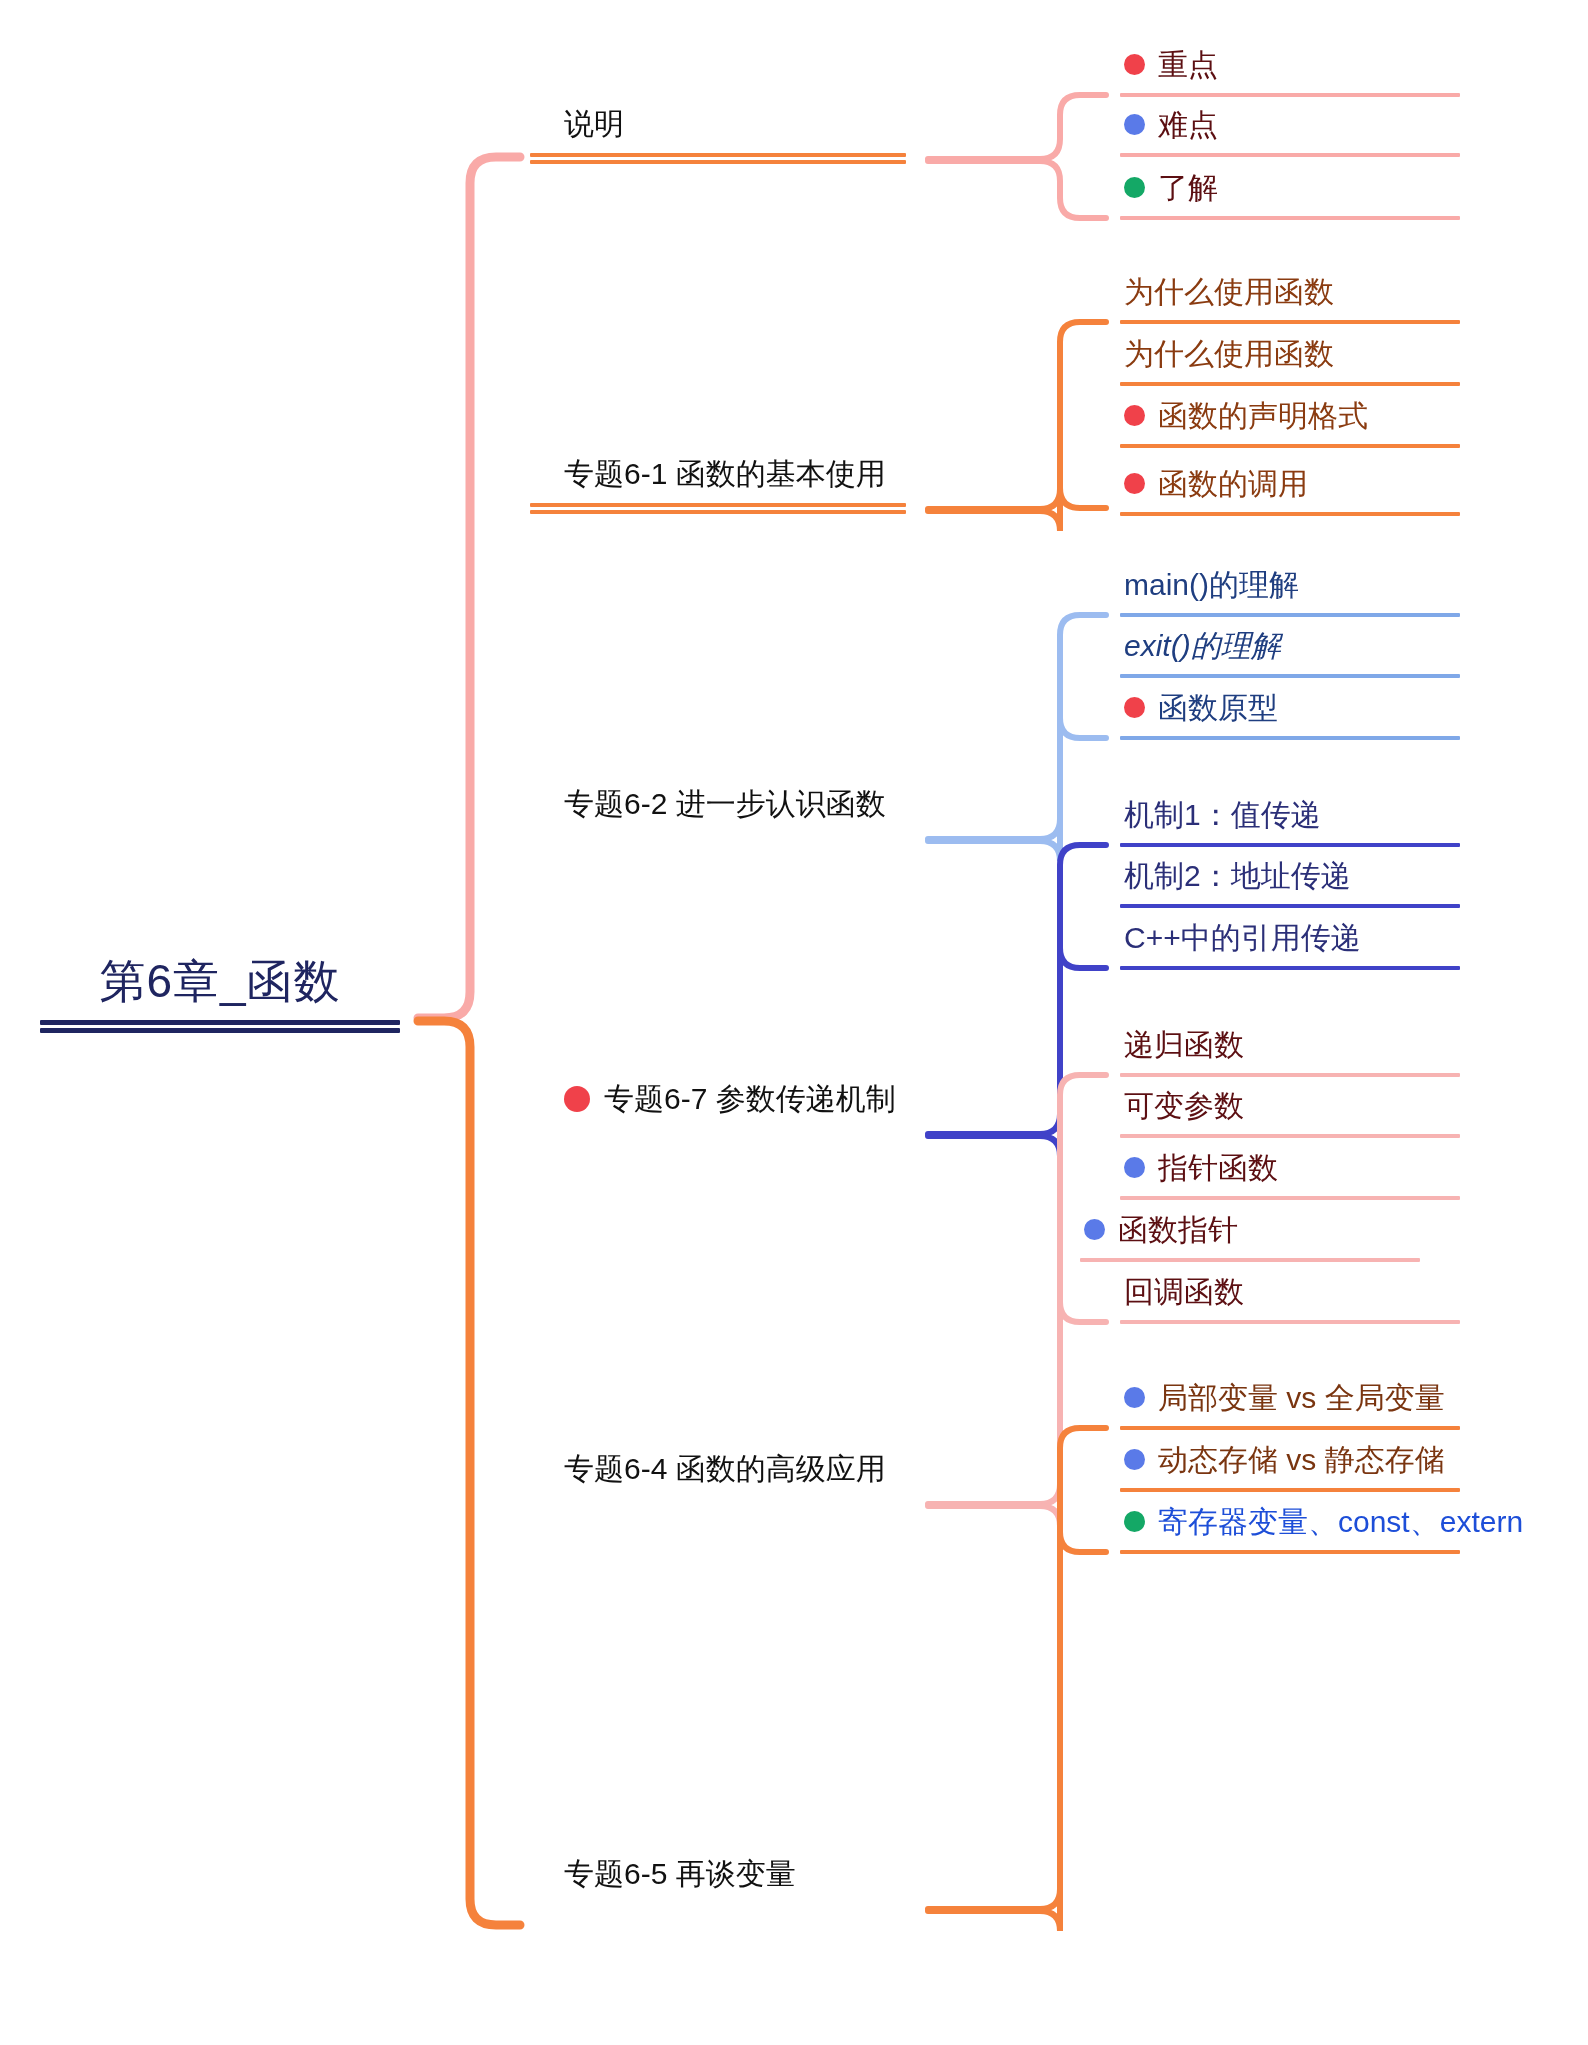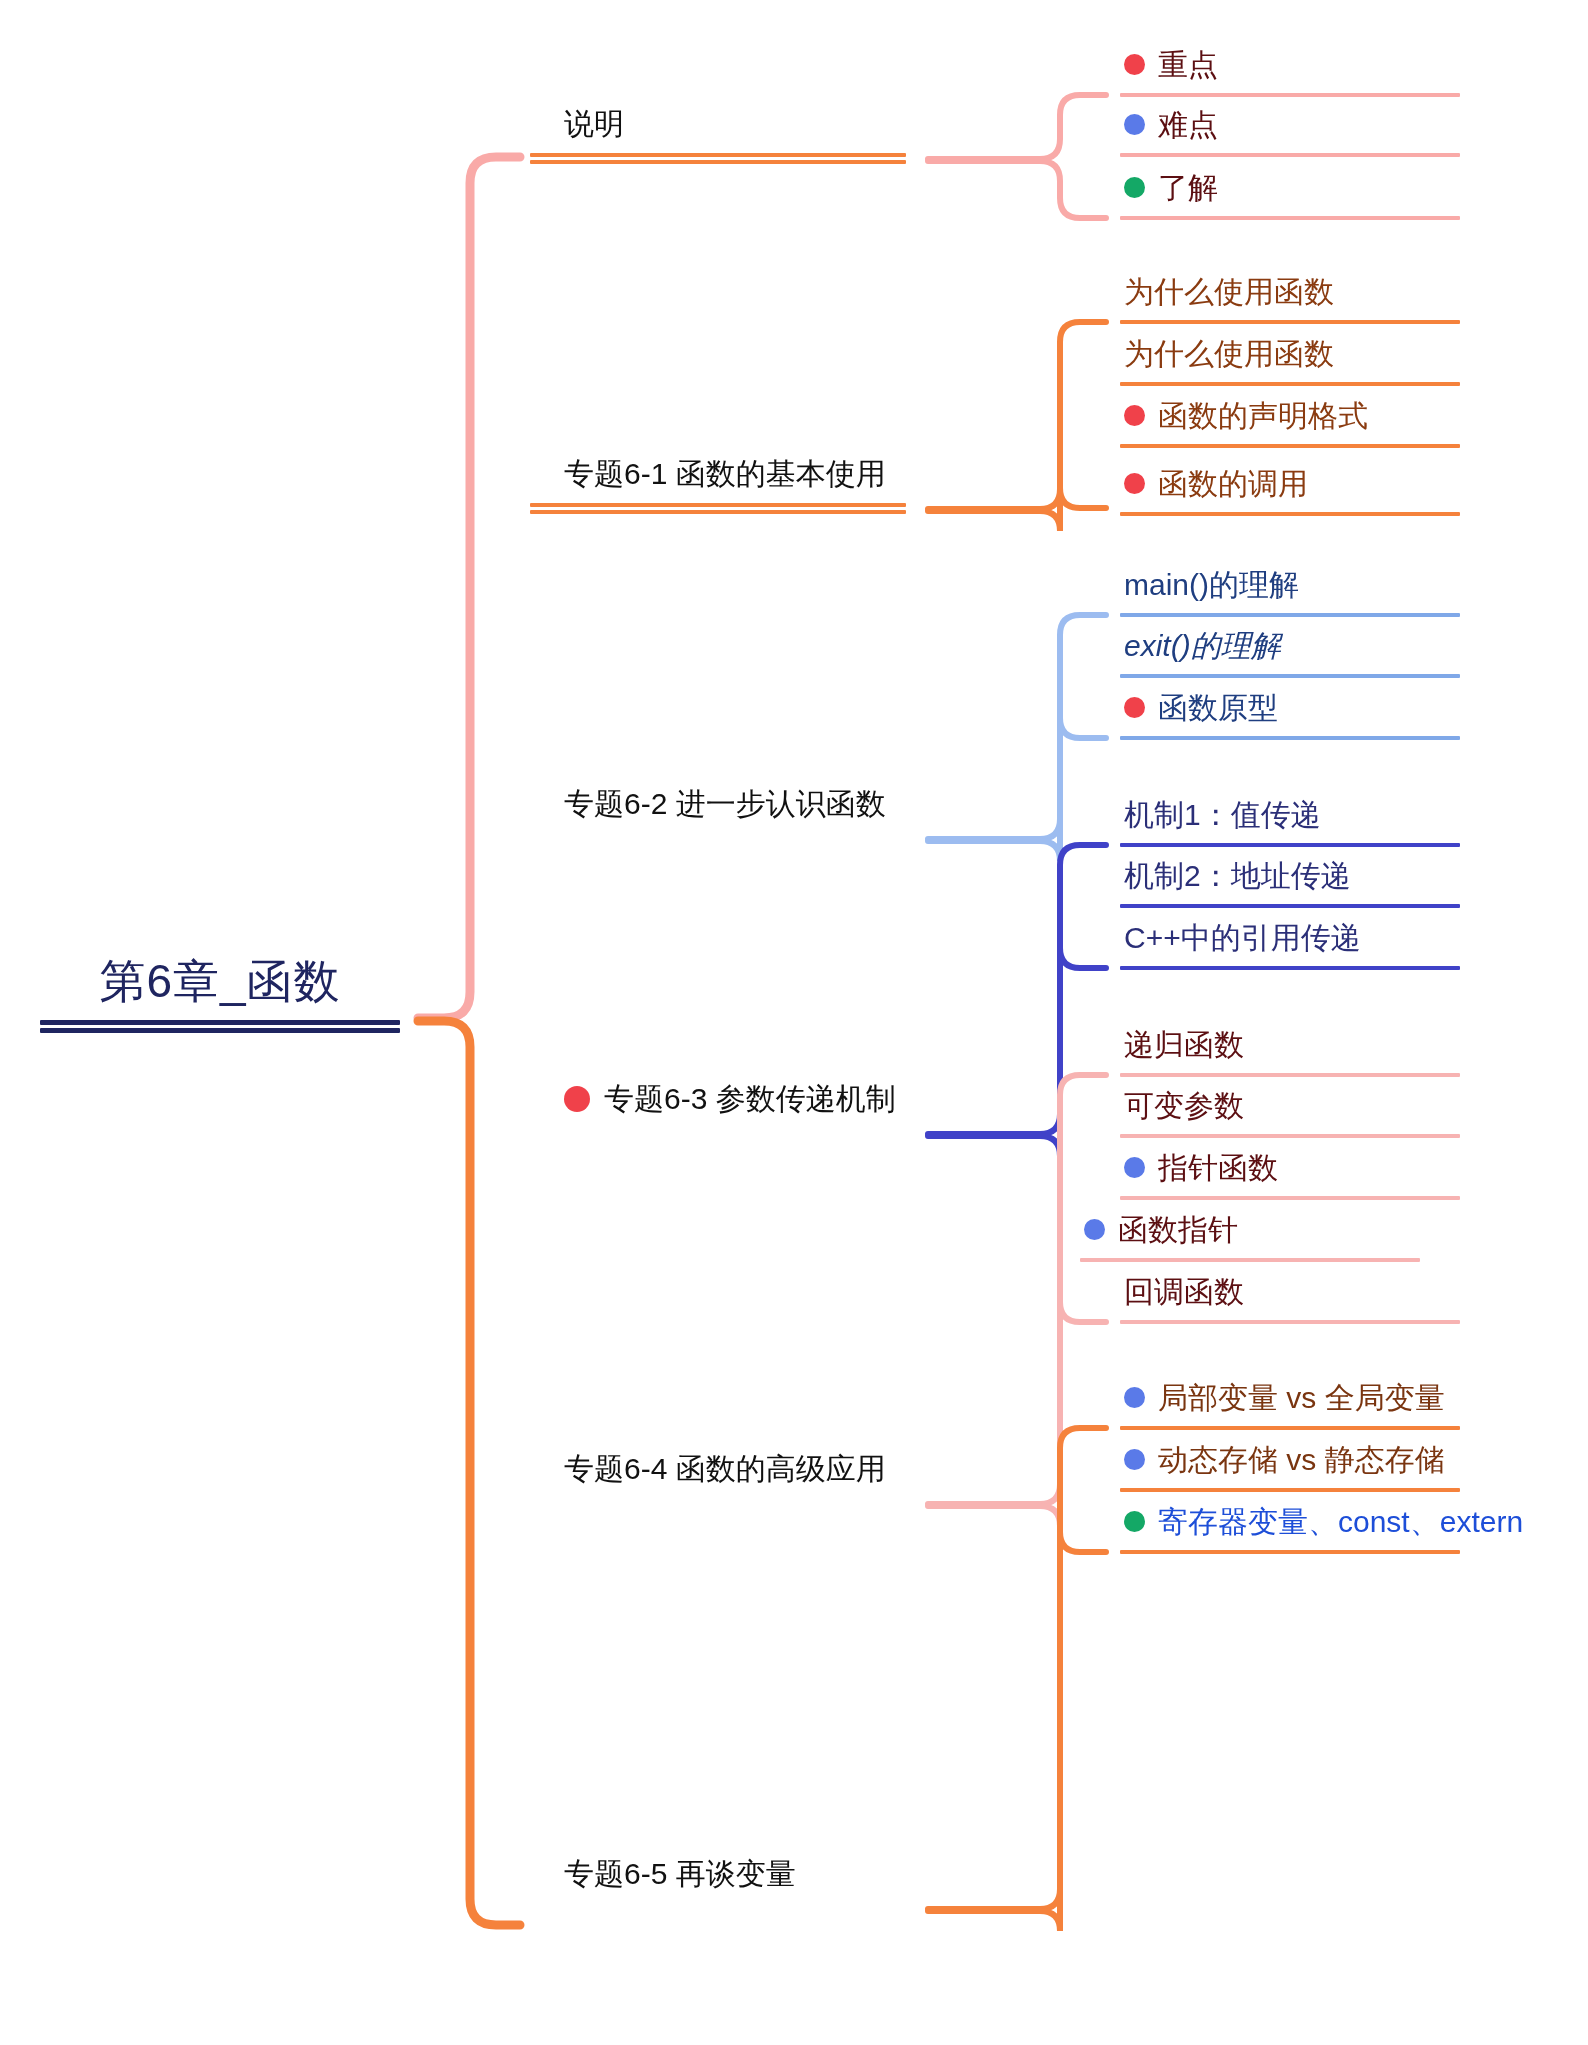--- a/index.html
+++ b/index.html
@@ -178,21 +178,21 @@
       <div class="leaf-node" style="left: 1120px; top: 688px;">
         <div class="leaf-label" style="color: rgb(31, 62, 128);">
           <span class="dot dot-sm dot-red"></span>
           <span>函数原型</span>
         </div>
         <div class="leaf-rule" style="background: rgb(127, 168, 232);"></div>
       </div>
       <div class="branch-node" style="left: 530px; top: 1080px;">
         <div class="branch-label">
           <span class="dot dot-lg dot-red"></span>
-          <span>专题6-3 参数传递机制</span>
+          <span>专题6-7 参数传递机制</span>
         </div>
         <div class="branch-rule" style="--c: #4042c8;"></div>
       </div>
       <div class="leaf-node" style="left: 1120px; top: 795px;">
         <div class="leaf-label" style="color: rgb(43, 47, 120);">
           <span>机制1：值传递</span>
         </div>
         <div class="leaf-rule" style="background: rgb(64, 66, 200);"></div>
       </div>
       <div class="leaf-node" style="left: 1120px; top: 856px;">

